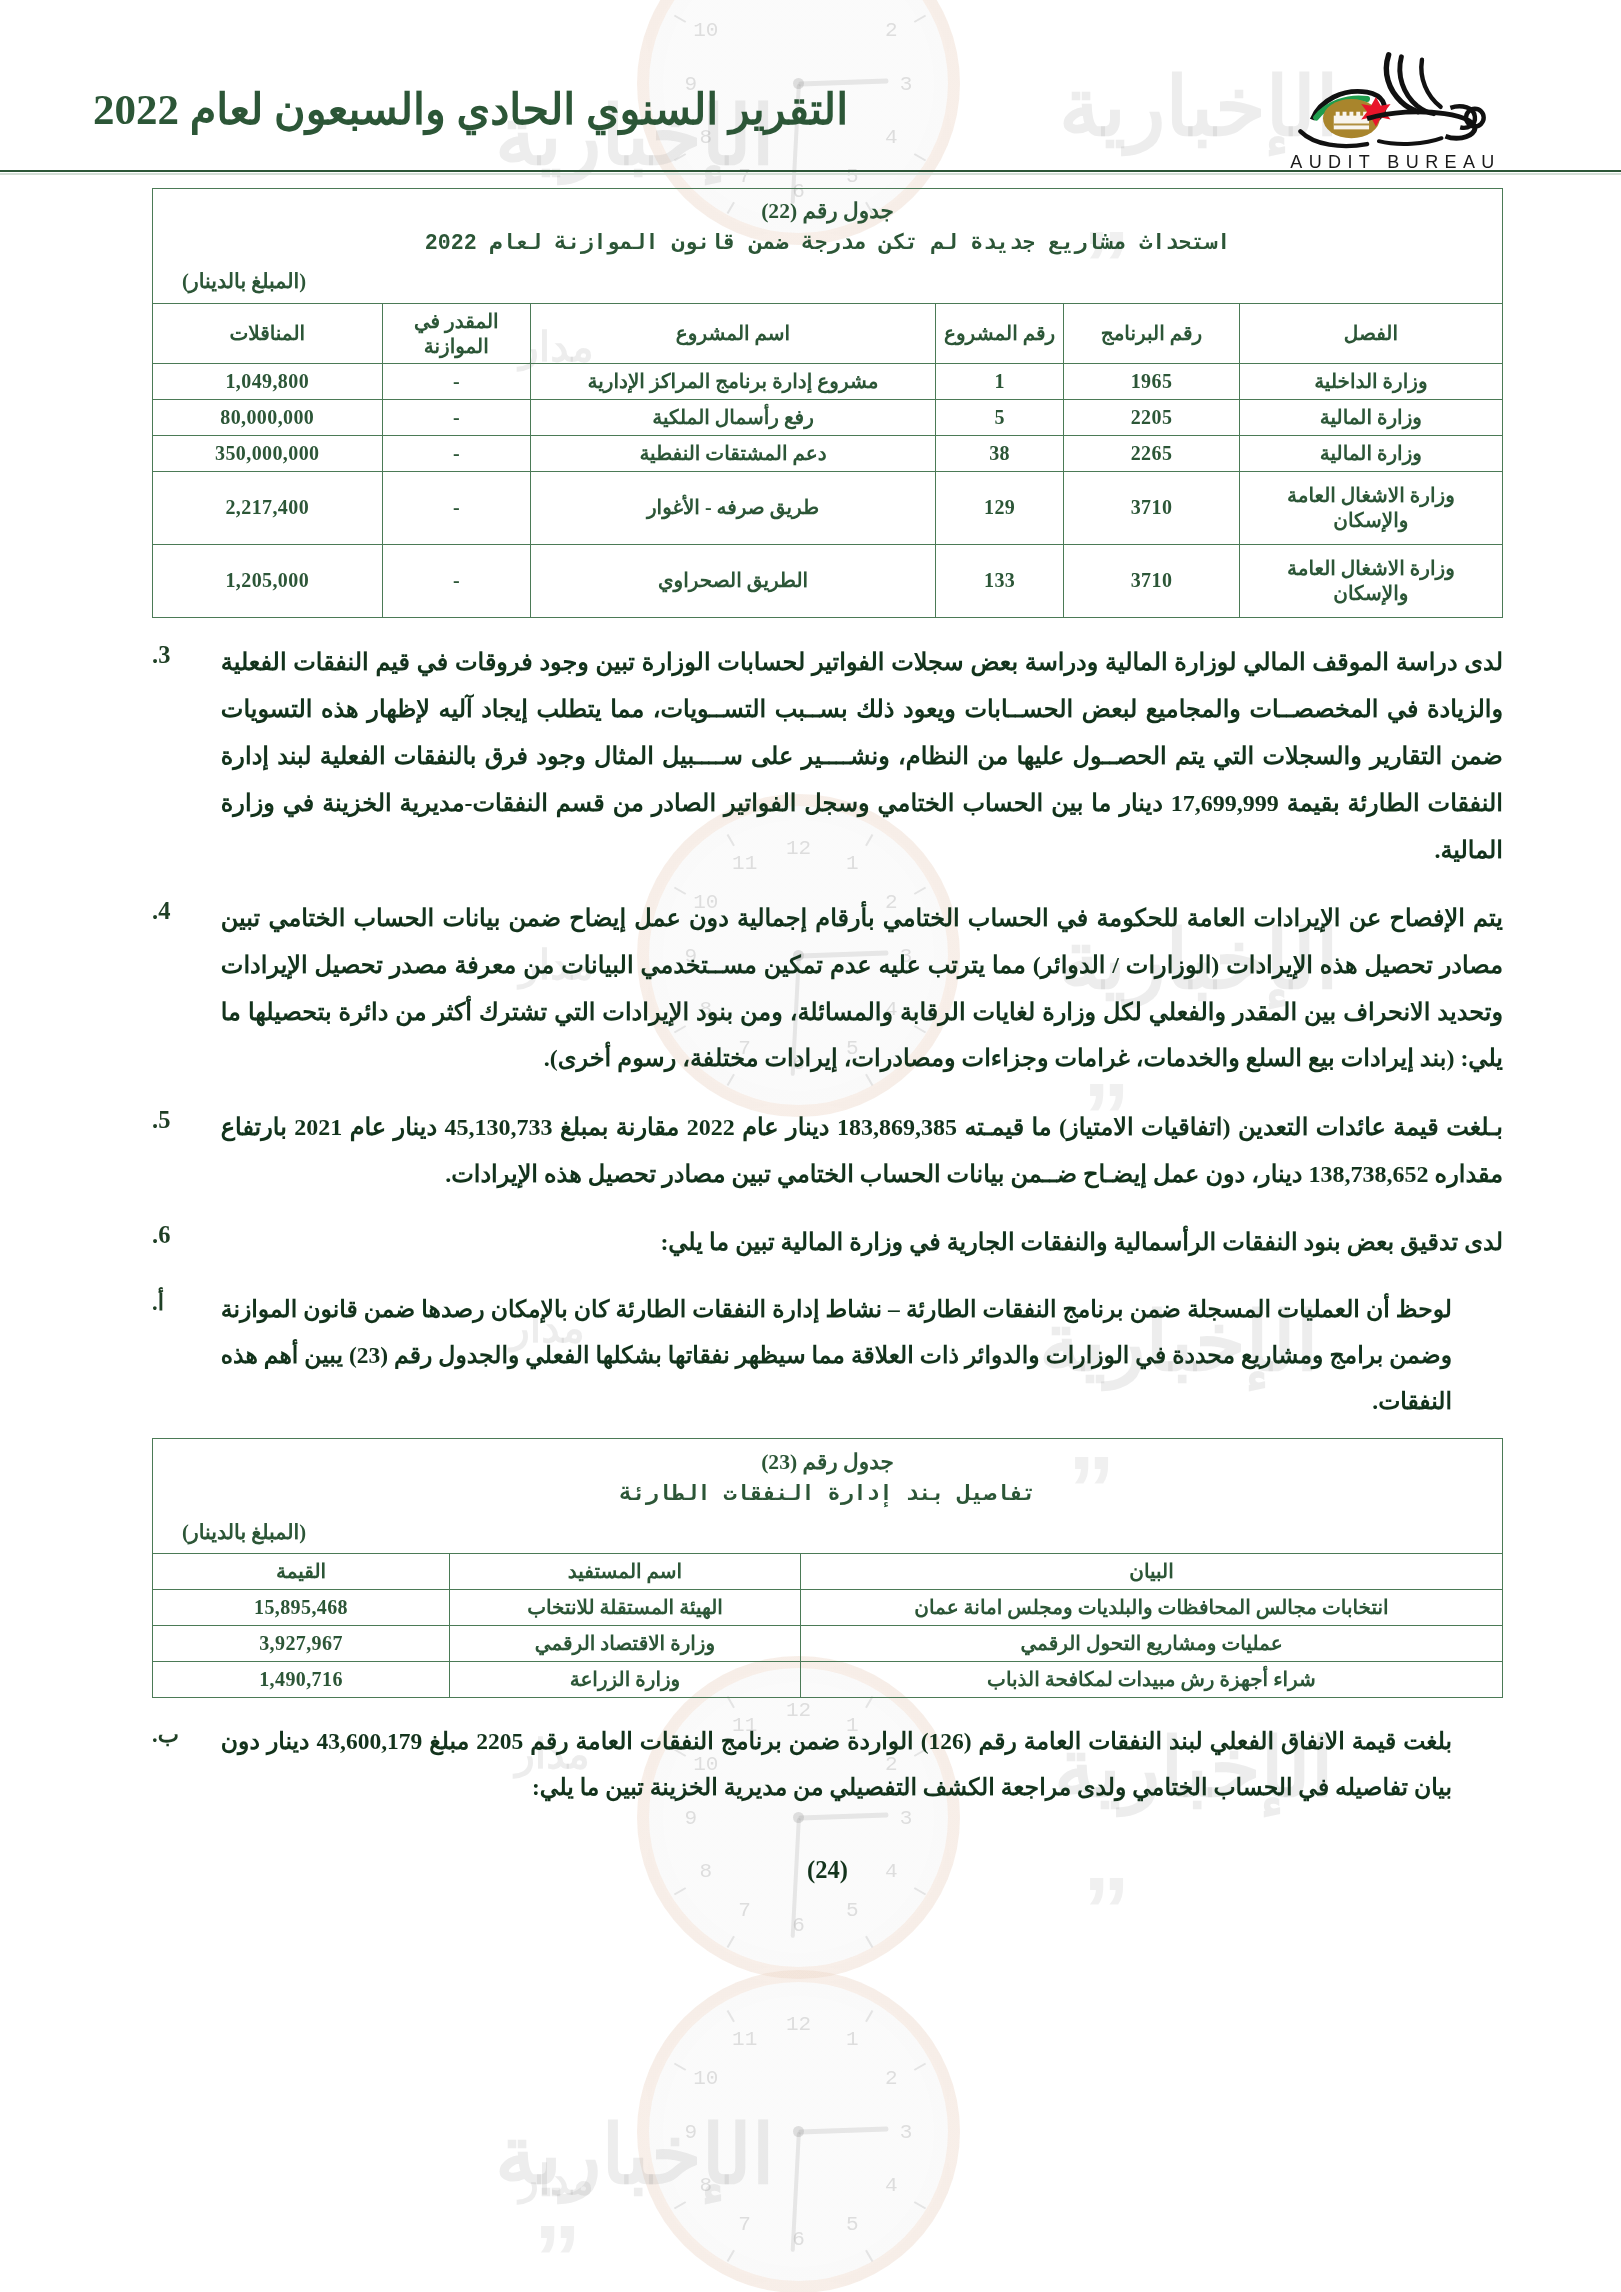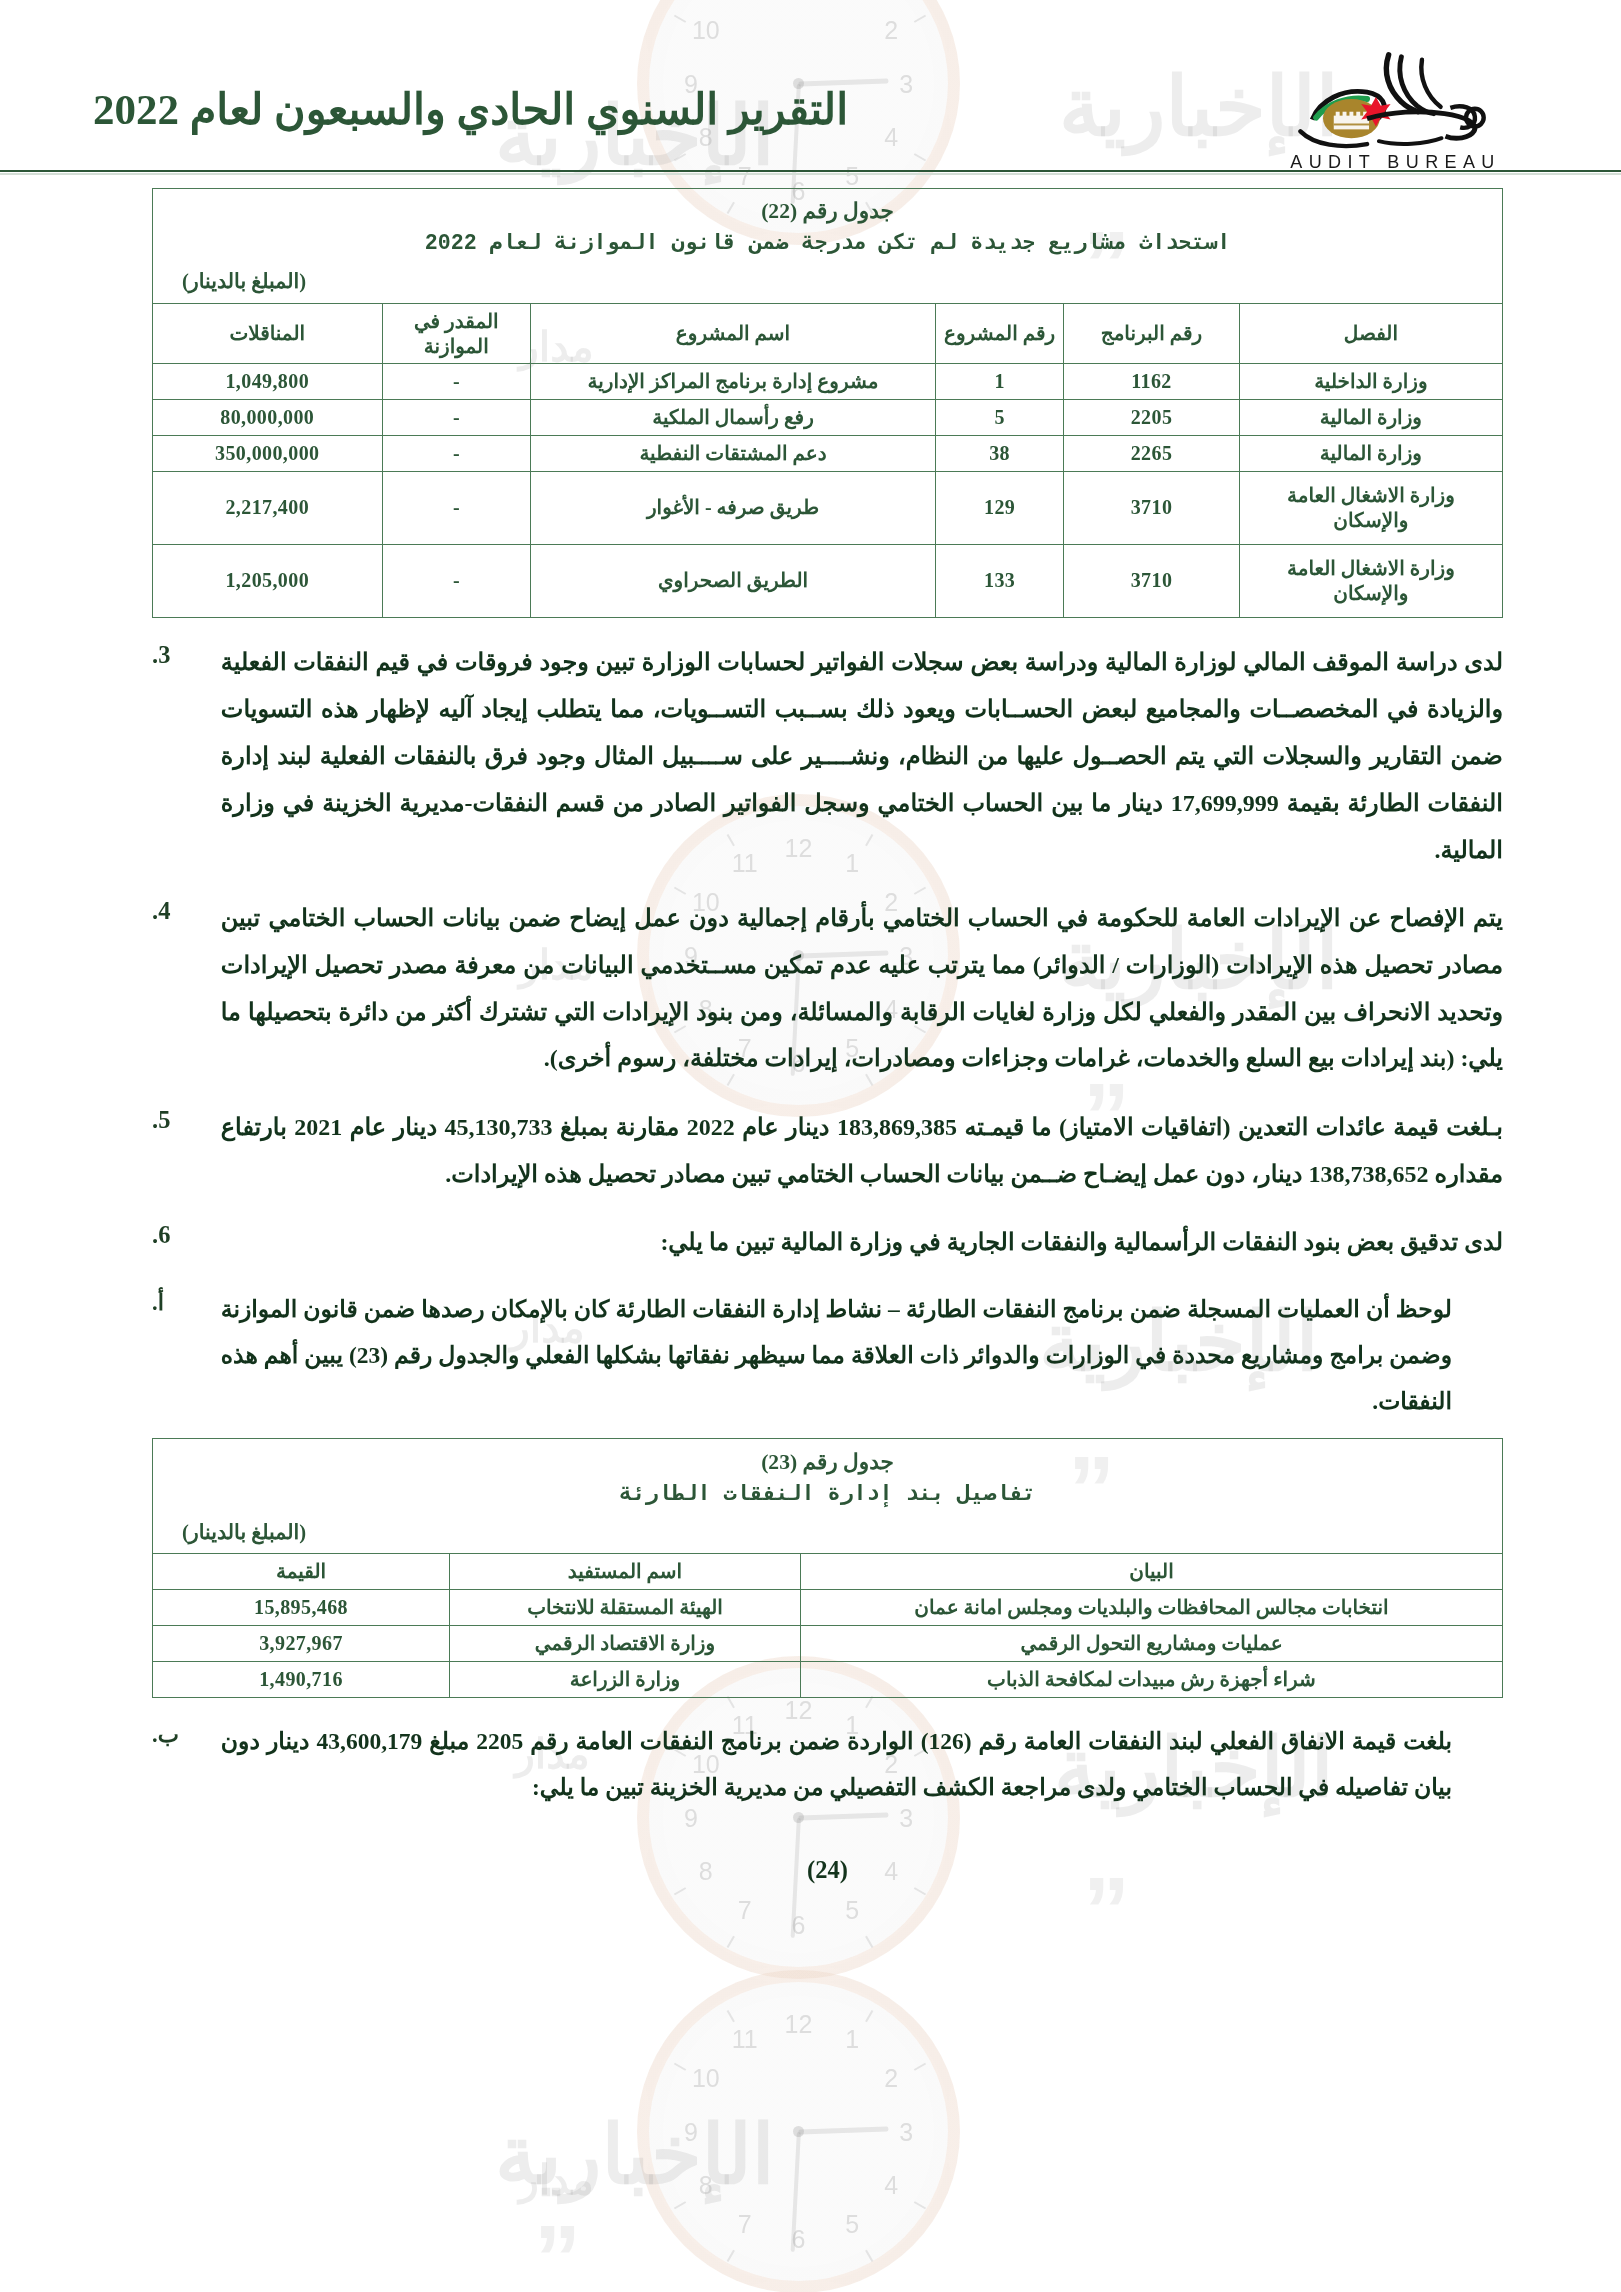--- a/index.html
+++ b/index.html
@@ -24,23 +24,23 @@
   .wm-clock {
     position: absolute;
     width: 323px;
     height: 323px;
     border-radius: 50%;
     border: 12.7px solid rgba(236, 178, 140, 0.16);
     background: radial-gradient(circle at 50% 50%, rgba(240,240,240,0.30) 60%, rgba(228,228,228,0.32) 100%);
   }
   .wm-clock .num {
     position: absolute;
-    font-size: 25px;
+    font-size: 21px;
     color: rgba(120,120,120,0.22);
-    font-family: Liberation Sans, sans-serif;
+    font-family: Liberation Mono, monospace;
     transform: translate(-50%, -50%);
   }
   .wm-clock .tick {
     position: absolute;
     width: 2px;
     height: 12.7px;
     background: rgba(130,130,130,0.18);
     left: 50%;
     top: 8.8px;
     transform-origin: 50% 145px;
@@ -393,21 +393,21 @@
           <tr>
             <td style="width:19.5%">الفصل</td>
             <td style="width:13%">رقم البرنامج</td>
             <td style="width:9.5%">رقم المشروع</td>
             <td style="width:30%">اسم المشروع</td>
             <td style="width:11%">المقدر في الموازنة</td>
             <td style="width:17%">المناقلات</td>
           </tr>
           <tr>
             <td>وزارة الداخلية</td>
-            <td class="num-cell">1162</td>
+            <td class="num-cell">1965</td>
             <td class="num-cell">1</td>
             <td>مشروع إدارة برنامج المراكز الإدارية</td>
             <td>-</td>
             <td class="num-cell">1,049,800</td>
           </tr>
           <tr>
             <td>وزارة المالية</td>
             <td class="num-cell">2205</td>
             <td class="num-cell">5</td>
             <td>رفع رأسمال الملكية</td>

